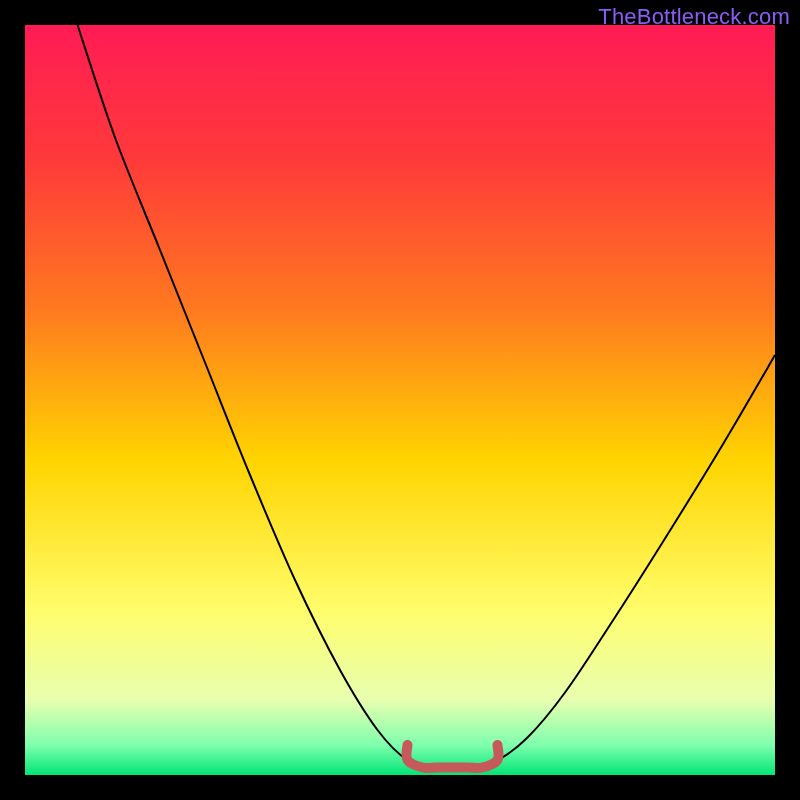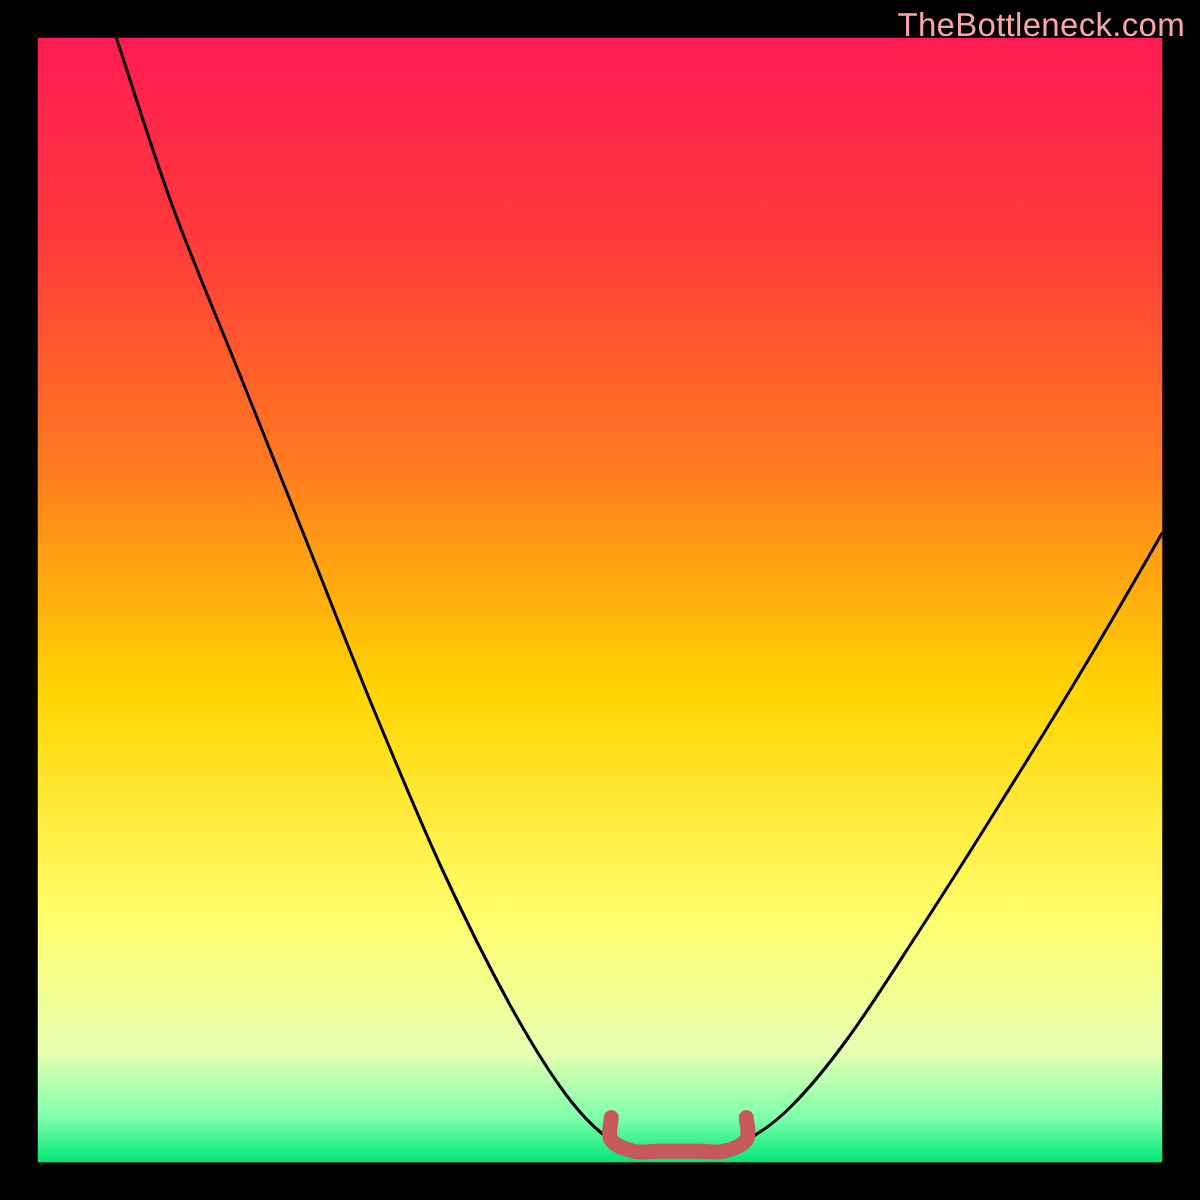--- a/index.html
+++ b/index.html
@@ -15,21 +15,21 @@
     position: absolute;
     left: 25px;
     top: 25px;
     width: 750px;
     height: 750px;
   }
   .watermark {
     position: absolute;
     top: 4px;
     right: 10px;
-    color: #fca5a5;
+    color: #8b5cf6;
     font-size: 22px;
     font-weight: 500;
     letter-spacing: 0.2px;
   }
 </style>
 </head>
 <body>
 
 <div class="chart-wrap">
   <svg width="750" height="750" viewBox="0 0 750 750">

